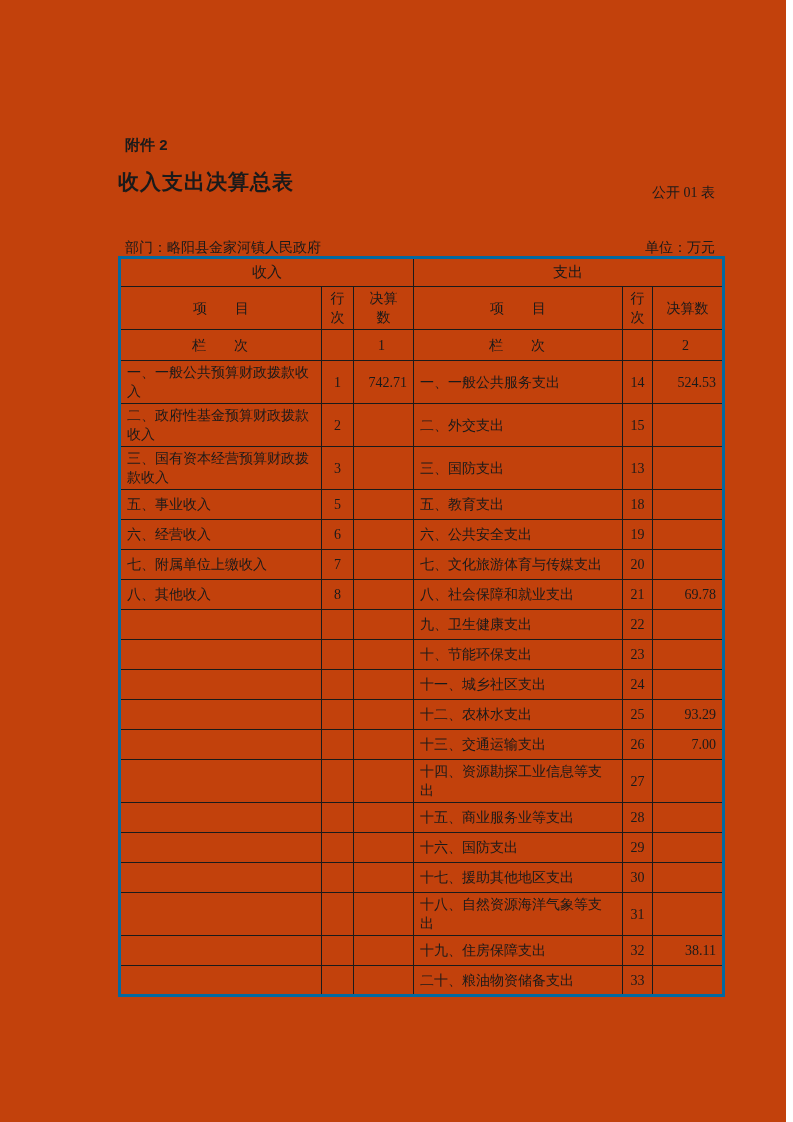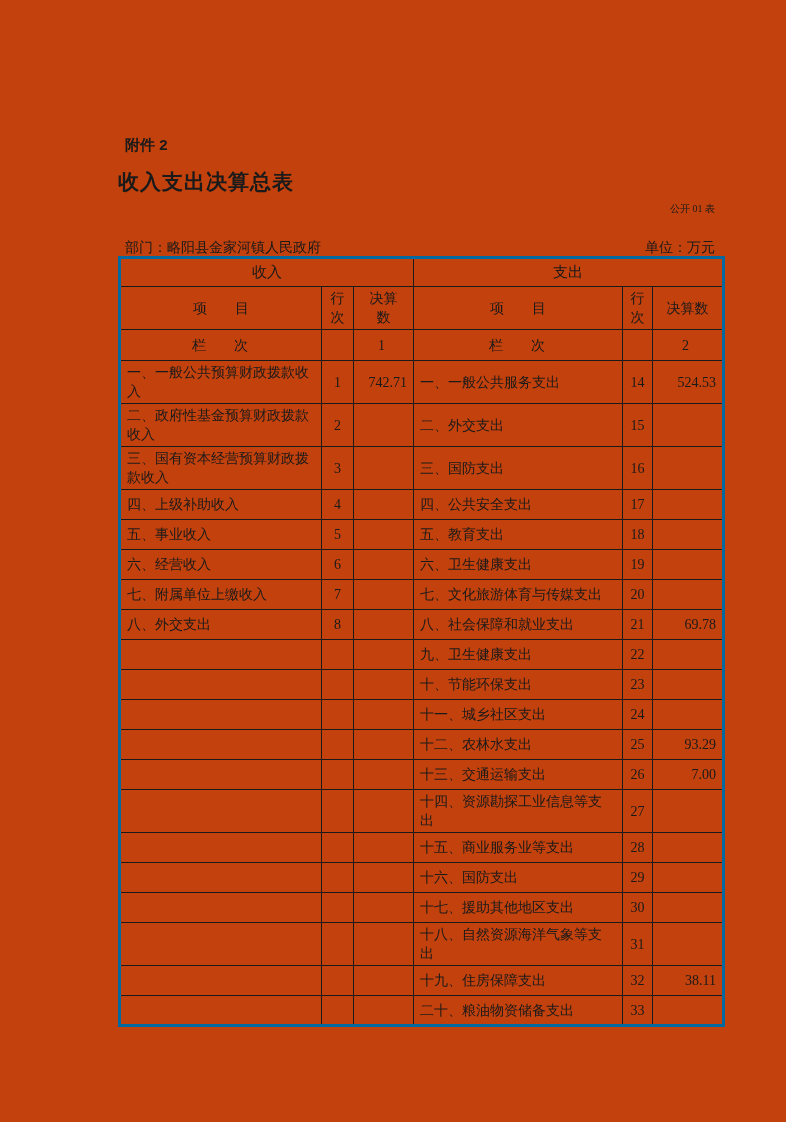--- a/index.html
+++ b/index.html
@@ -24,22 +24,22 @@
     position: absolute;
     left: 118px; top: 168px;
     width: 604px;
     text-align: left;
     font-size: 21px;
     font-weight: bold;
     letter-spacing: 1px;
   }
   .table-code {
     position: absolute;
-    right: 71px; top: 202px;
-    font-size: 10px;
+    right: 71px; top: 184px;
+    font-size: 14px;
   }
   .meta-row {
     position: absolute;
     left: 125px; right: 71px; top: 227px;
     display: flex;
     justify-content: space-between;
     font-size: 14px;
     margin-top: 12px;
   }
   table.main {
@@ -147,57 +147,49 @@
           <td class="amount"></td>
           <td class="item cdiv">二、外交支出</td>
           <td class="line">15</td>
           <td class="amount"></td>
         </tr>
         <tr class="tall">
           <td class="item">三、国有资本经营预算财政拨款收入</td>
           <td class="line">3</td>
           <td class="amount"></td>
           <td class="item cdiv">三、国防支出</td>
-          <td class="line">16</td>
-          <td class="amount"></td>
-        </tr>
-        <tr class="single">
-          <td class="item">四、上级补助收入</td>
-          <td class="line">4</td>
-          <td class="amount"></td>
-          <td class="item cdiv">四、公共安全支出</td>
-          <td class="line">17</td>
+          <td class="line">13</td>
           <td class="amount"></td>
         </tr>
         <tr class="single">
           <td class="item">五、事业收入</td>
           <td class="line">5</td>
           <td class="amount"></td>
           <td class="item cdiv">五、教育支出</td>
           <td class="line">18</td>
           <td class="amount"></td>
         </tr>
         <tr class="single">
           <td class="item">六、经营收入</td>
           <td class="line">6</td>
           <td class="amount"></td>
-          <td class="item cdiv">六、卫生健康支出</td>
+          <td class="item cdiv">六、公共安全支出</td>
           <td class="line">19</td>
           <td class="amount"></td>
         </tr>
         <tr class="single">
           <td class="item">七、附属单位上缴收入</td>
           <td class="line">7</td>
           <td class="amount"></td>
           <td class="item cdiv">七、文化旅游体育与传媒支出</td>
           <td class="line">20</td>
           <td class="amount"></td>
         </tr>
         <tr class="single">
-          <td class="item">八、外交支出</td>
+          <td class="item">八、其他收入</td>
           <td class="line">8</td>
           <td class="amount"></td>
           <td class="item cdiv">八、社会保障和就业支出</td>
           <td class="line">21</td>
           <td class="amount">69.78</td>
         </tr>
         <tr class="single">
           <td class="item"></td>
           <td class="line"></td>
           <td class="amount"></td>

